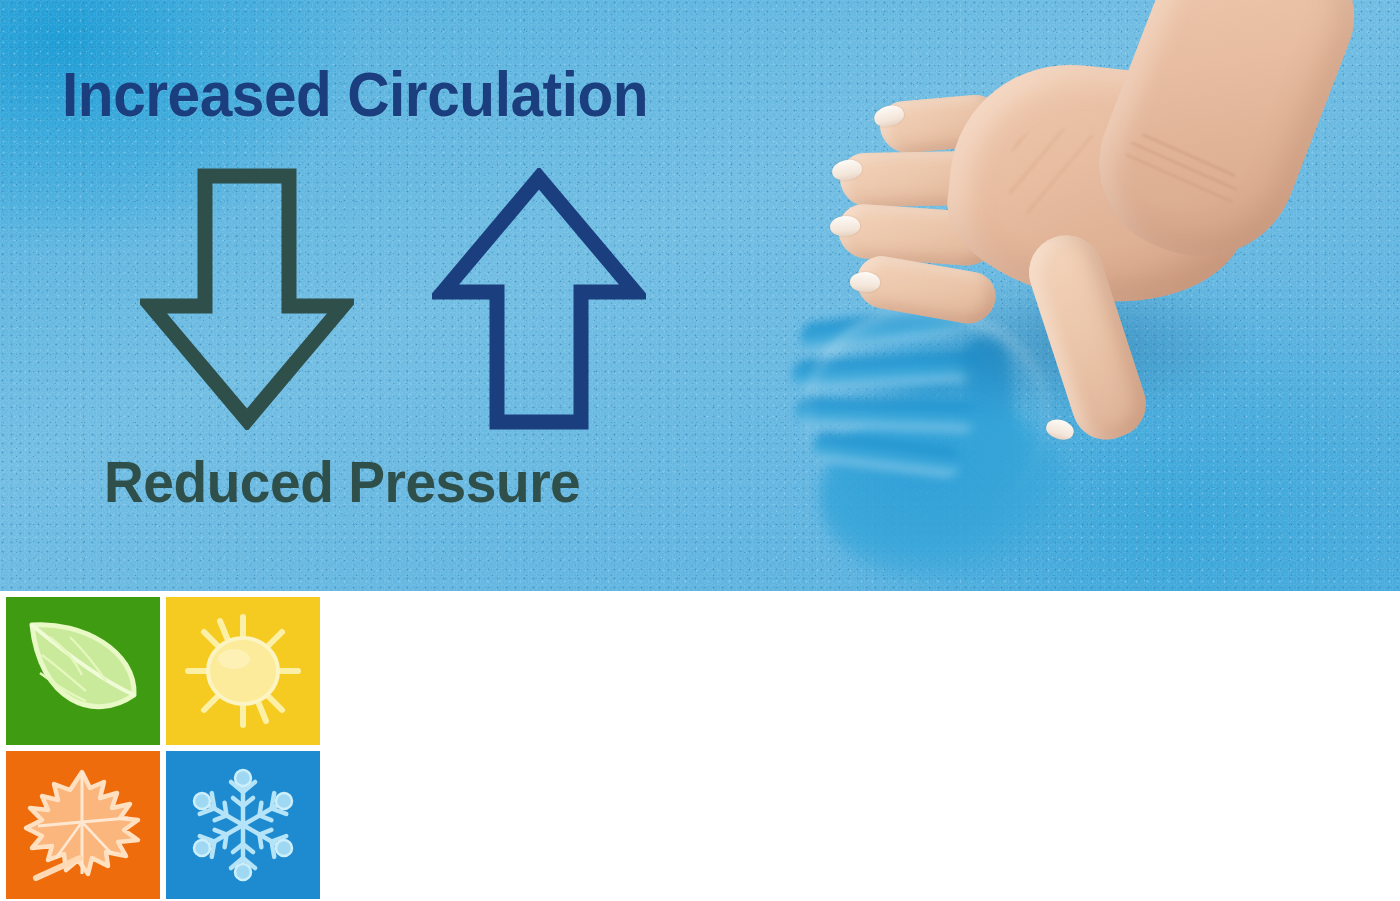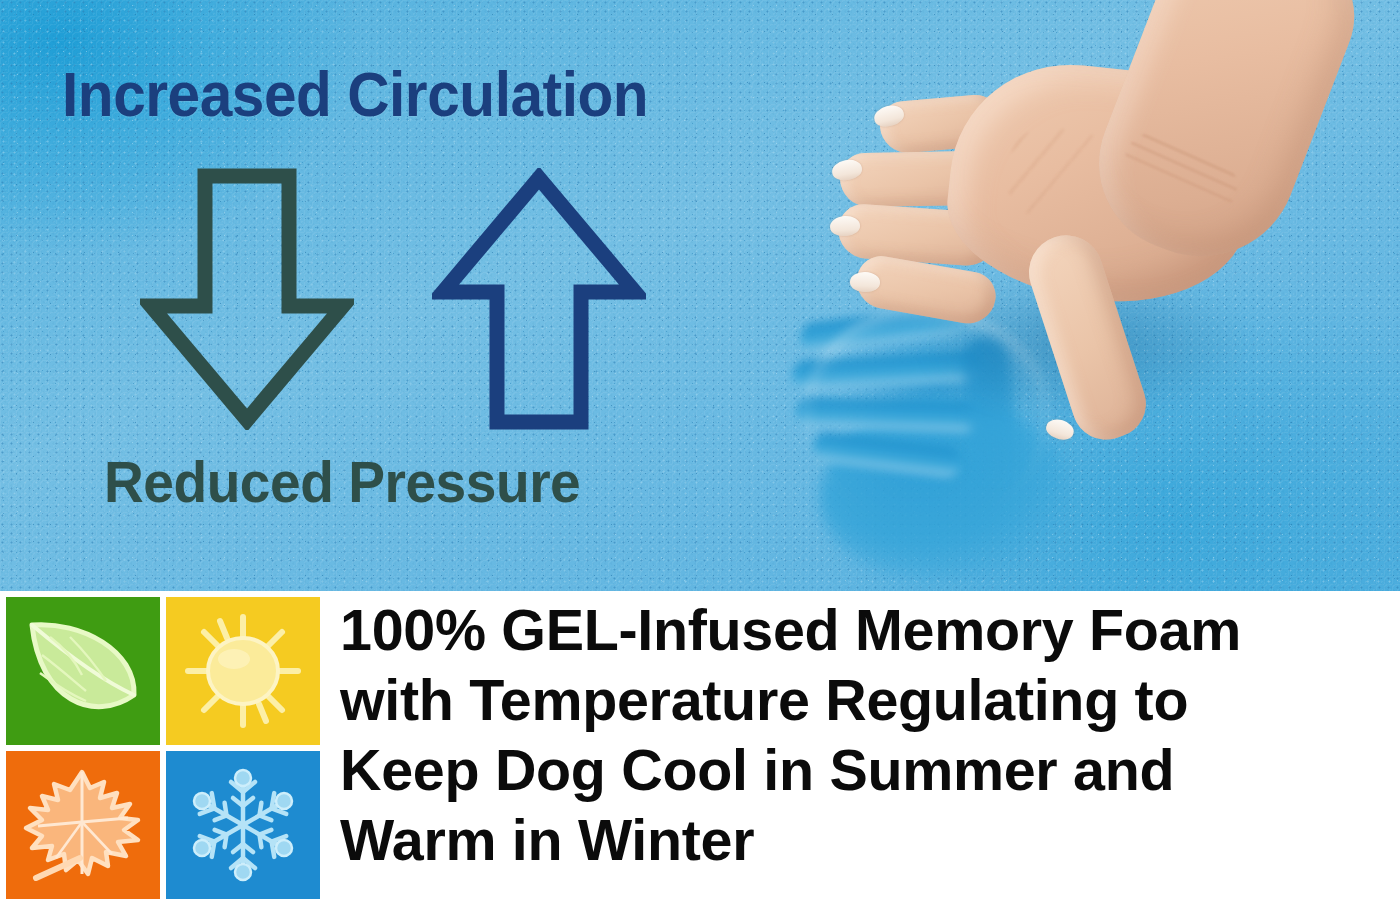--- a/index.html
+++ b/index.html
@@ -426,20 +426,14 @@
             <circle cx="103" cy="35" r="8"></circle>
             <circle cx="103" cy="82" r="8"></circle>
             <circle cx="62" cy="106" r="8"></circle>
             <circle cx="21" cy="82" r="8"></circle>
             <circle cx="21" cy="35" r="8"></circle>
           </g>
         </svg>
       </div>
     </div>
 
-    <div id="headline">
-      <span class="hl">100% GEL-Infused Memory Foam</span>
-      <span class="hl">with Temperature Regulating to</span>
-      <span class="hl">Keep Dog Cool in Summer and</span>
-      <span class="hl">Warm in Winter</span>
-    </div>
   </div>
 </div>
 
 </body></html>

